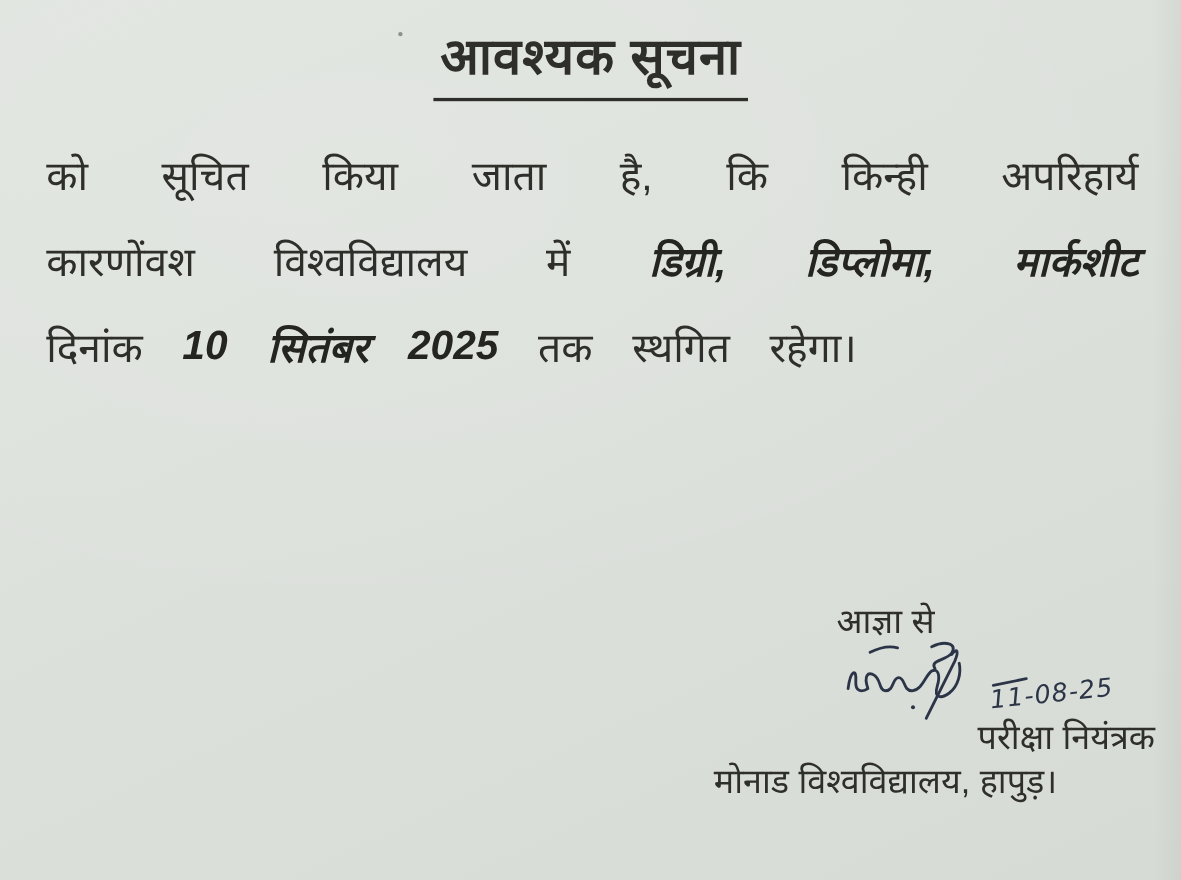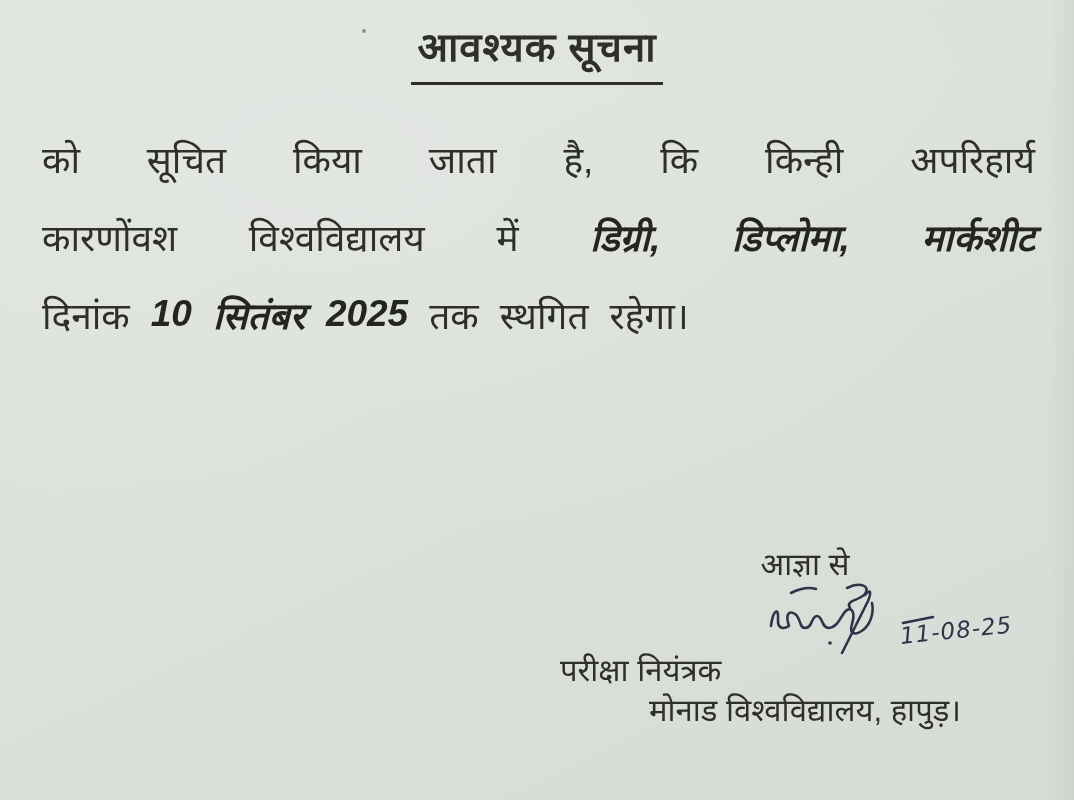--- a/index.html
+++ b/index.html
@@ -18,45 +18,45 @@
   .paper::after{
     content:"";position:absolute;top:0;right:0;width:26px;height:100%;
     background:linear-gradient(to right, rgba(0,0,0,0) , rgba(60,70,60,0.06));
     pointer-events:none;
   }
   .title-wrap{
     position:absolute;top:18px;left:0;width:100%;text-align:center;
   }
   .title{
     display:inline-block;
-    font-size:40px;font-weight:700;letter-spacing:1px;
+    font-size:46px;font-weight:700;letter-spacing:1px;
     padding:0 6px 9px 6px;
     border-bottom:3px solid var(--ink,#2e2e2a);
   }
   .speck{
     position:absolute;left:362px;top:29px;width:4px;height:4px;border-radius:50%;
     background:rgba(70,75,68,0.55);
   }
   .body{
     position:absolute;left:42px;right:39px;top:119px;
     font-size:37px;
   }
   .body-line{
     display:flex;height:78px;align-items:center;white-space:nowrap;
   }
   .body-line.justify{justify-content:space-between;}
-  .body-line.loose{justify-content:flex-start;gap:21px;}
+  .body-line.loose{justify-content:flex-start;gap:36px;}
   .word{display:inline-block;}
   .word.bold{font-weight:700;color:#242420;font-style:italic;}
   .footer{
     position:absolute;left:560px;top:540px;width:490px;height:200px;
     font-size:31px;
   }
   .by-order{position:absolute;left:0;right:0;top:2px;text-align:center;}
-  .designation{position:absolute;left:0;right:0;top:108px;text-align:left;}
+  .designation{position:absolute;left:0;right:0;top:108px;text-align:right;}
   .organization{position:absolute;left:0;right:0;top:148px;text-align:center;}
   .signature{
     position:absolute;left:193px;top:40px;width:270px;height:75px;
   }
   .signature path{stroke:var(--pen,#2c3547);stroke-width:2.6;fill:none;
     stroke-linecap:round;stroke-linejoin:round;}
   .signature circle{fill:var(--pen,#2c3547);}
   .signature text{
     fill:var(--pen,#2c3547);font-family:"DejaVu Sans",sans-serif;
     font-size:23px;font-style:italic;letter-spacing:1px;

